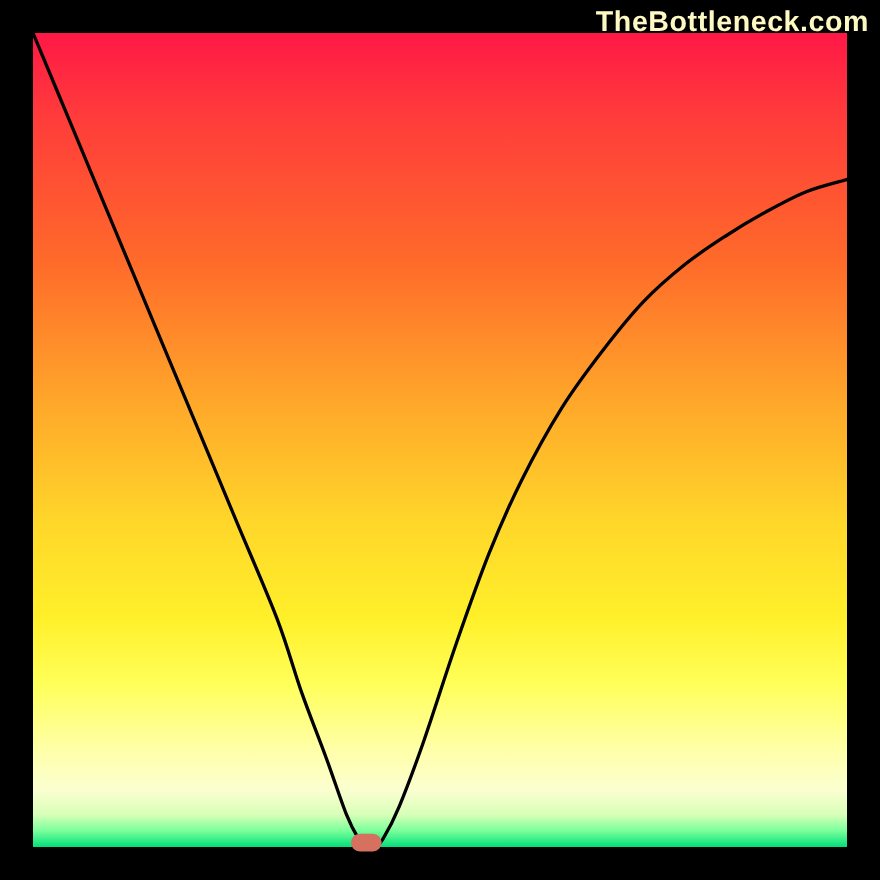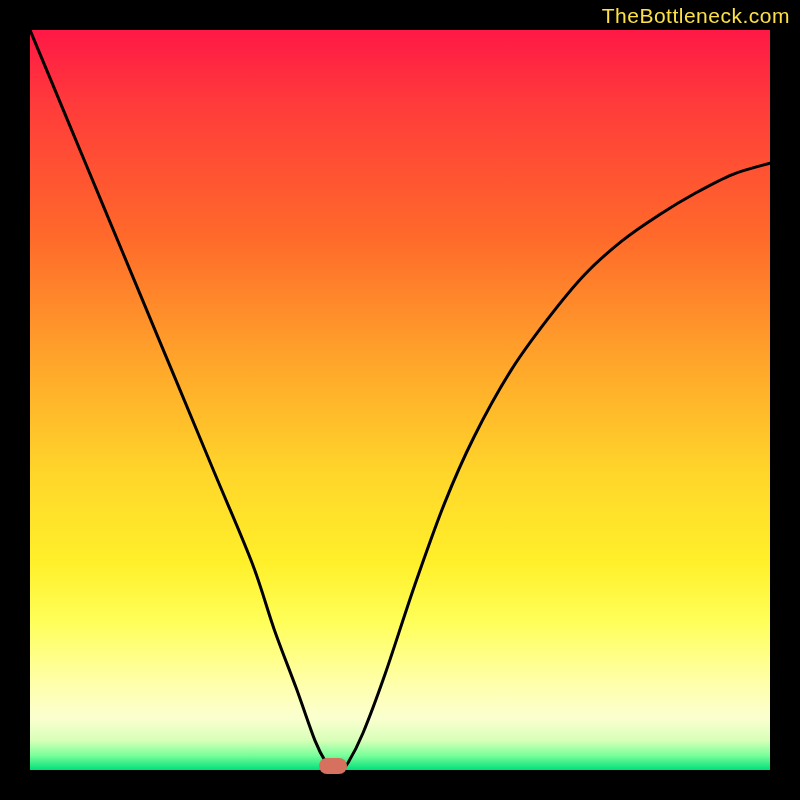--- a/index.html
+++ b/index.html
@@ -14,23 +14,23 @@
   .frame {
     position: relative;
     width: 800px;
     height: 800px;
     background: #000;
   }
   .watermark {
     position: absolute;
     top: 4px;
     right: 10px;
-    color: #fde047;
-    font-size: 21px;
-    font-weight: 400;
+    color: #fef9c3;
+    font-size: 26px;
+    font-weight: 700;
     letter-spacing: 0.5px;
     user-select: none;
   }
   .plot-area {
     position: absolute;
     left: 30px;
     top: 30px;
     width: 740px;
     height: 740px;
     background: linear-gradient(

